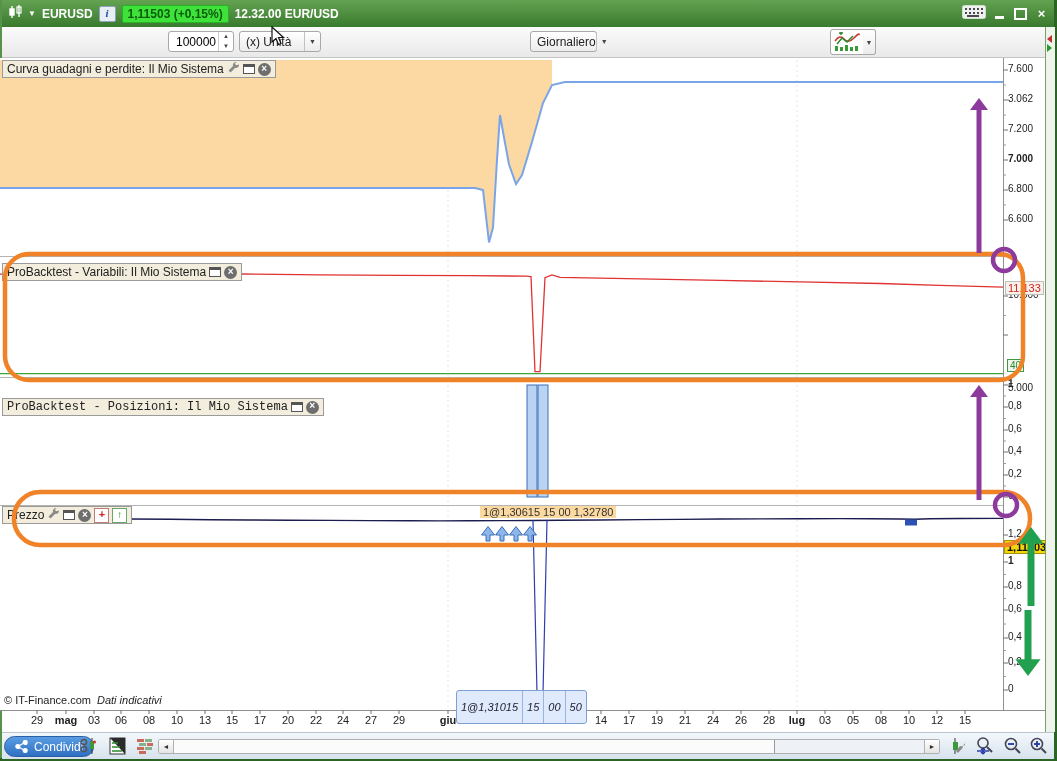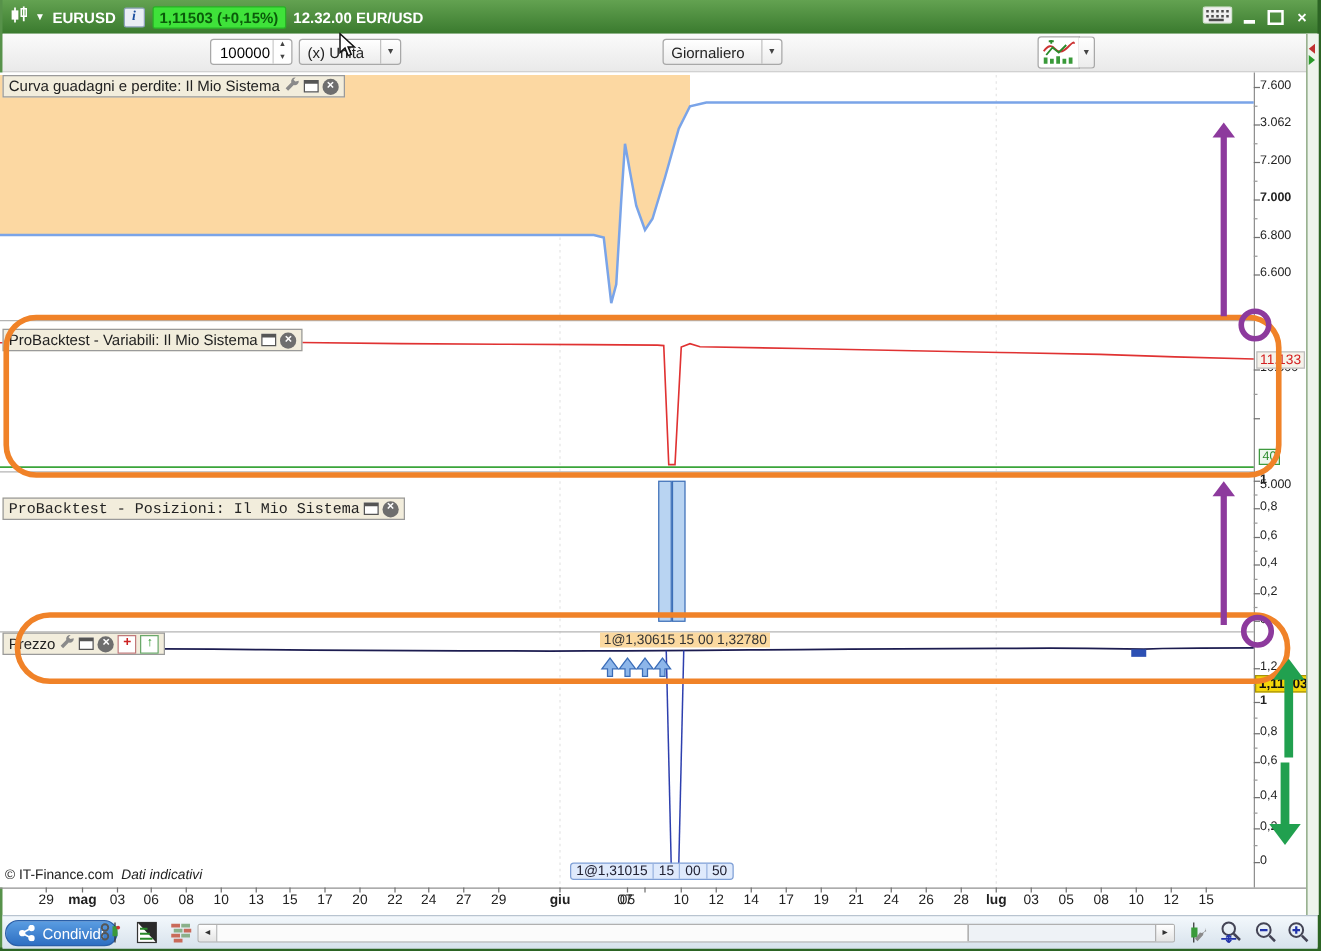--- a/index.html
+++ b/index.html
@@ -33,21 +33,21 @@
   .qty input{flex:1;border:0;outline:0;width:44px;font-size:12px;text-align:right;
              font-family:"Liberation Sans",sans-serif;background:transparent;}
   .spin{display:flex;flex-direction:column;width:14px;border-left:1px solid #ccc;}
   .spin span{flex:1;font-size:6px;line-height:8px;text-align:center;color:#444;cursor:pointer;}
   .select{position:absolute;height:21px;box-sizing:border-box;border:1px solid #a8a8a8;border-radius:3px;
           background:linear-gradient(#fff,#ececec);display:flex;align-items:center;font-size:12px;
           color:#222;padding-left:6px;cursor:pointer;}
   .select .dd{margin-left:auto;align-self:stretch;display:flex;align-items:center;border-left:1px solid #c2c2c2;
               padding:0 4px;font-size:7px;color:#444;}
   .sel-unit{left:237px;top:4px;width:82px;}
-  .sel-tf{left:528px;top:4px;width:96px;}
+  .sel-tf{left:528px;top:4px;width:67px;}
   .charttype{position:absolute;left:828px;top:2px;width:34px;height:26px;box-sizing:border-box;
              border:1px solid #a8a8a8;border-radius:3px 0 0 3px;background:#fff;display:flex;
              align-items:center;justify-content:center;cursor:pointer;}
   .charttype-dd{position:absolute;left:861px;top:2px;width:13px;height:26px;box-sizing:border-box;
                 border:1px solid #a8a8a8;border-left:0;border-radius:0 3px 3px 0;
                 background:linear-gradient(#fff,#ececec);font-size:7px;color:#444;display:flex;
                 align-items:center;justify-content:center;cursor:pointer;}
 
   
   #svg-charts{position:absolute;left:0;top:0;z-index:2;}
@@ -69,21 +69,21 @@
   .datelab{position:absolute;top:3px;transform:translateX(-50%);font-size:11px;color:#222;}
   .datelab.b{font-weight:bold;}
   .badge{position:absolute;z-index:7;font-size:11px;padding:0 2px;white-space:nowrap;}
   .badge-red{left:1005px;top:281px;color:#d42222;background:#f6f2ea;border:1px solid #bdbdbd;}
   .badge-green{left:1007px;top:359px;font-size:10px;color:#2a8a2a;background:#eef6ee;border:1px solid #3f9a3f;}
   .badge-yellow{left:1004px;top:540px;font-weight:bold;color:#111;background:#f4d70a;border:1px solid #a8920a;}
   .trade-top{position:absolute;left:456px;top:506px;z-index:5;font-size:11px;color:#333;
              background:#fbd9a0;padding:0 3px;white-space:nowrap;margin-left:24px;}
   .trade-bottom{position:absolute;left:456px;top:690px;z-index:5;display:flex;font-size:11px;color:#223;
                 background:#dfeafc;border:1px solid #7e9fd6;border-radius:3px;}
-  .trade-bottom span{padding:0 4px;border-left:1px solid #9ab4e0;}
+  .trade-bottom span{padding:10px 4px;border-left:1px solid #9ab4e0;font-style:italic;}
   .trade-bottom span:first-child{border-left:0;}
   .copyright{position:absolute;left:4px;top:694px;z-index:5;font-size:11px;color:#222;}
   .copyright em{font-style:italic;margin-left:6px;}
   .right-strip{position:absolute;left:1045px;top:27px;width:9px;height:705px;background:#eef4ec;
                border-left:1px solid #7d9c72;z-index:8;}
   .strip-toggle{position:absolute;left:1045px;top:32px;width:9px;height:22px;z-index:9;cursor:pointer;
                 display:flex;flex-direction:column;align-items:center;justify-content:center;gap:1px;}
   .tri{width:0;height:0;border-top:4px solid transparent;border-bottom:4px solid transparent;}
   .tri.red{border-right:5px solid #c03030;}
   .tri.green{border-left:5px solid #2a9a2a;}

